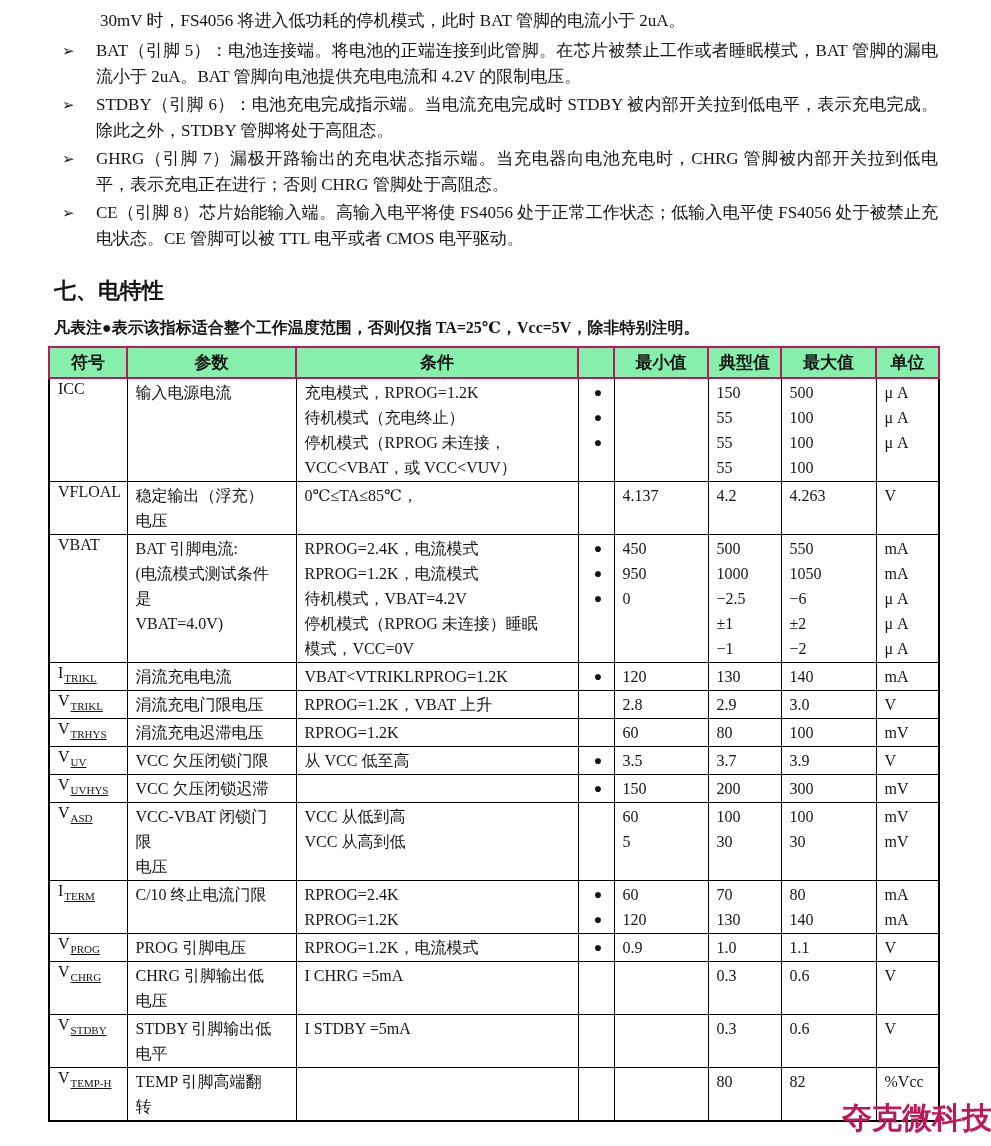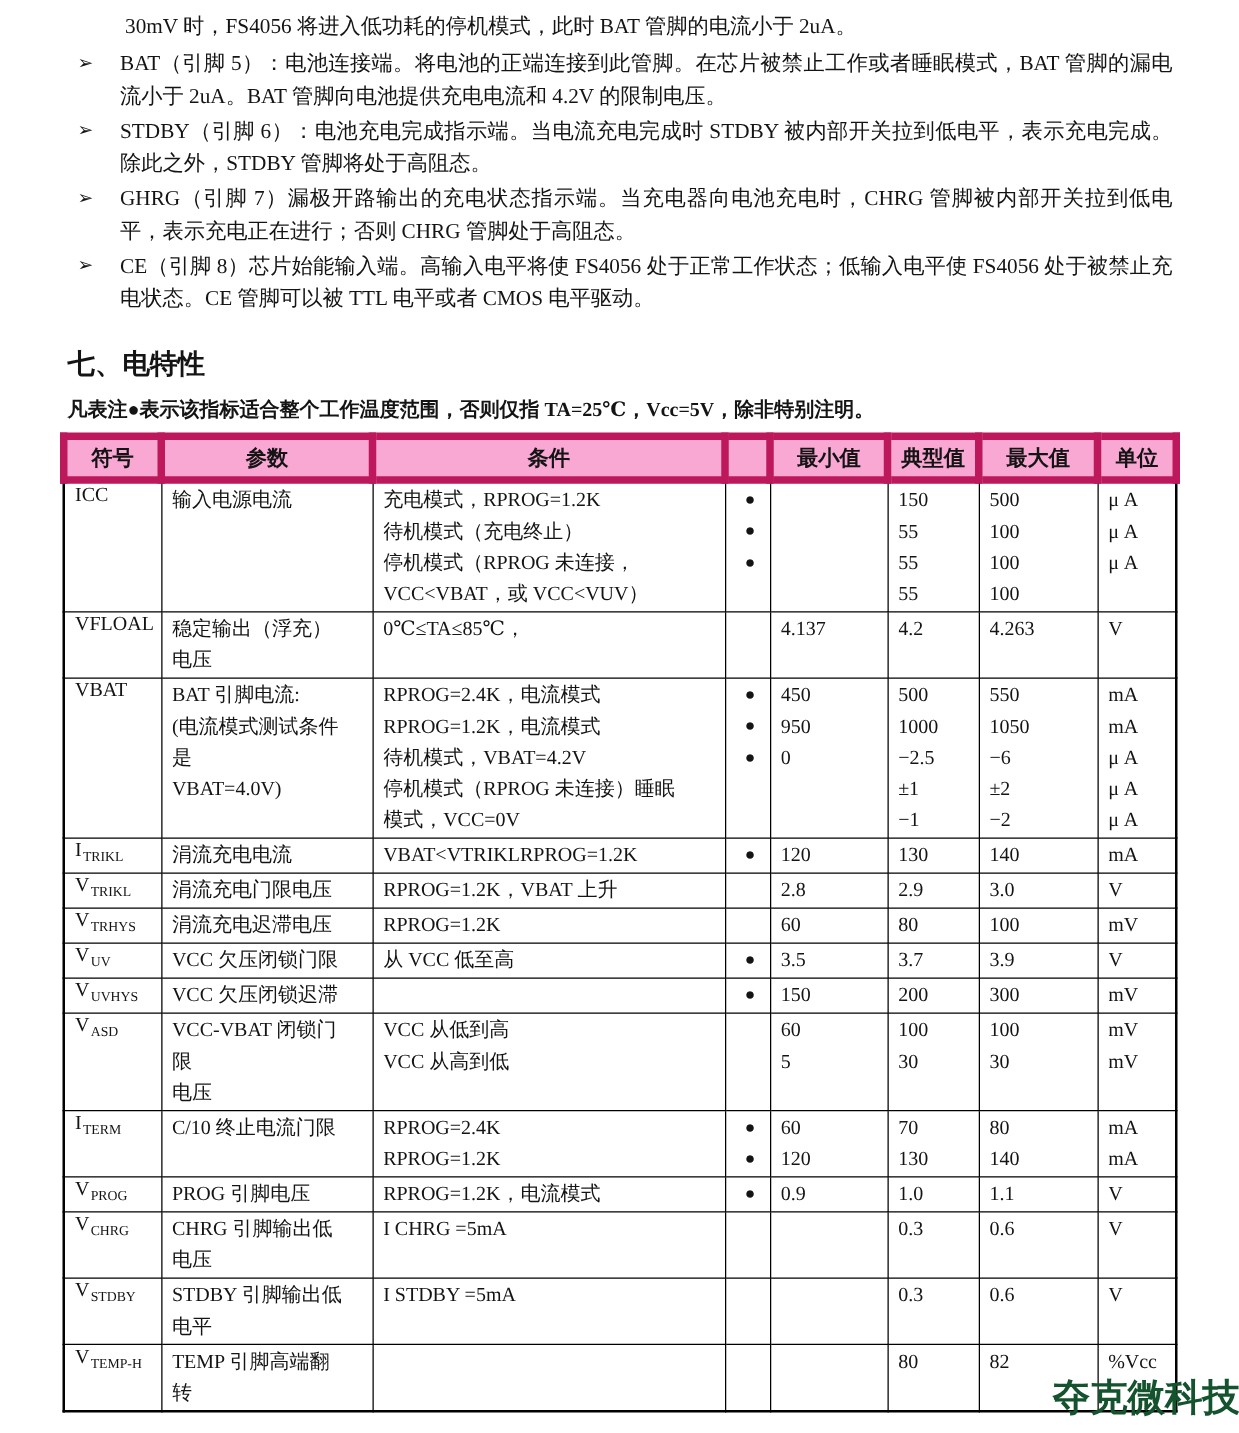--- a/index.html
+++ b/index.html
@@ -11,29 +11,29 @@
   .content{padding:8px 53px 0 48px;}
   .cont-line{margin:0 0 4px 52px;font-size:17px;line-height:26px;}
   .pin-list{list-style:none;margin:0;padding:0;}
   .bullet-item{display:flex;font-size:17px;line-height:26px;margin:2px 0;text-align:justify;}
   .marker{width:34px;flex:none;margin-left:14px;font-size:15px;}
   .btext{flex:1;}
   .section-title{font-size:22px;font-weight:bold;margin:24px 0 12px 6px;}
   .table-note{font-size:16px;font-weight:bold;margin:0 0 7px 6px;}
   table.spec{border-collapse:collapse;border:2px solid #000;table-layout:fixed;width:890px;font-size:16px;}
   table.spec th{
-    background:#f9a8d4;border:6px solid #be185d;font-size:17px;font-weight:bold;
+    background:#86efac;border:2px solid #be185d;font-size:17px;font-weight:bold;
     height:27px;padding:1px 2px;text-align:center;
   }
   table.spec td{border:1px solid #000;padding:1px 4px 1px 8px;vertical-align:top;}
   td.vmid{vertical-align:middle;margin-left:23px;}
   .tline{height:25px;line-height:25px;white-space:nowrap;overflow:hidden;}
   td.c-dot{padding:1px 0;text-align:center;}
   td.c-dot .tline{font-size:14px;}
-  .symsub{font-size:11px;}
+  .symsub{font-size:11px;text-decoration:underline;}
   sub.symsub{vertical-align:sub;margin-left:1px;}
   .watermark{
     position:absolute;left:842px;top:1098px;font-size:30px;letter-spacing:0px;
     font-weight:bold;white-space:nowrap;
   }
 </style>
 </head>
 <body>
 
 <div class="content">
@@ -484,13 +484,13 @@
           </td>
           <td class="c-unit">
             <div class="tline">%Vcc</div>
           </td>
         </tr>
       </tbody>
   </table>
 
 </div>
 
-<div class="watermark" style="color: #14532d;">夺克微科技</div>
+<div class="watermark" style="color: #be185d;">夺克微科技</div>
 
 </body></html>

